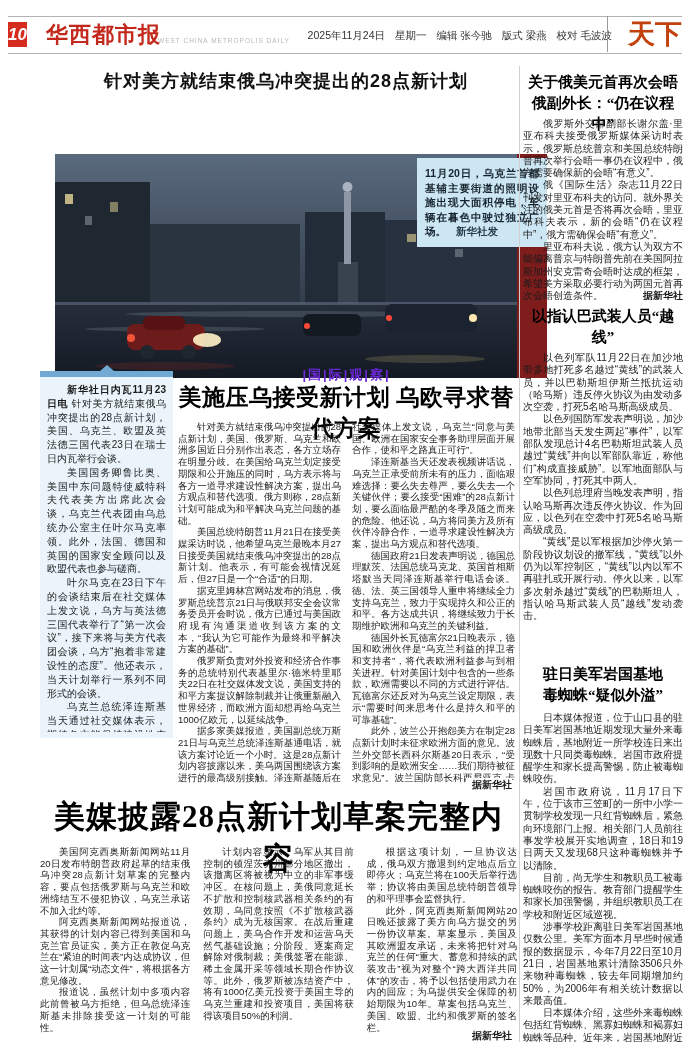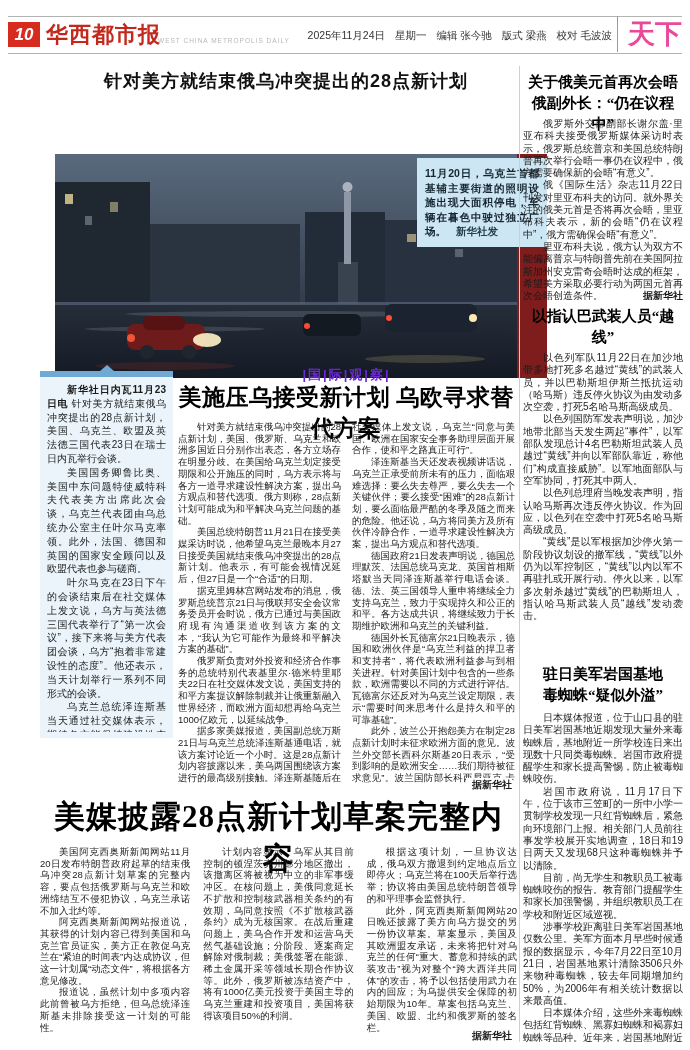--- a/index.html
+++ b/index.html
@@ -1,29 +1,29 @@
 <!DOCTYPE html>
 <html><head>
 <meta charset="utf-8">
 <style>
   html,body{margin:0;padding:0;background:#f2f2f2;}
   #page{position:relative;width:690px;height:1050px;background:#ffffff;margin:0 auto;overflow:hidden;
         font-family:"Liberation Sans","DejaVu Sans",sans-serif;color:#1b1b1b;}
   .hairline{position:absolute;left:8px;right:8px;height:1px;background:#b3b3b3;}
   
   #masthead{position:absolute;left:8px;top:20px;right:8px;height:32px;}
-  #pagenum{position:absolute;left:0;top:2px;width:32px;height:25px;background:#d62b1f;color:#fff;
+  #pagenum{position:absolute;left:0;top:2px;width:19px;height:25px;background:#d62b1f;color:#fff;
            font-weight:bold;font-style:italic;font-size:17px;text-align:center;line-height:25px;}
   #logo{position:absolute;left:38px;top:0px;color:#c3281c;font-family:"Liberation Serif","DejaVu Serif",serif;
         font-weight:900;font-size:22px;letter-spacing:1px;}
   #logo-en{position:absolute;left:150px;top:17px;color:#b8b8b8;font-size:6.5px;letter-spacing:1px;}
   #issue-line{position:absolute;right:70px;top:9px;font-size:10.5px;color:#333;white-space:nowrap;}
   #issue-line span{margin-left:7px;}
-  #section-box{position:absolute;right:0;top:-4px;height:36px;border-left:1px solid #999;padding-left:10px;
-        font-family:"Liberation Serif","DejaVu Serif",serif;font-weight:900;font-size:27px;color:#ec4899;line-height:36px;}
+  #section-box{position:absolute;right:0;top:-4px;height:36px;border-left:1px solid #999;padding-left:20px;
+        font-family:"Liberation Serif","DejaVu Serif",serif;font-weight:900;font-size:27px;color:#c2410c;line-height:36px;}
   
   #kicker{position:absolute;left:55px;top:69px;width:462px;text-align:center;font-size:18px;font-weight:600;
           color:#111;letter-spacing:1px;}
   #headline{position:absolute;left:55px;top:91px;width:462px;text-align:center;font-size:37px;font-weight:900;
           font-family:"Liberation Serif","DejaVu Serif",serif;color:#000;letter-spacing:3px;}
   
   #photo{position:absolute;left:55px;top:154px;width:492px;height:224px;background:#7f1d1d;overflow:hidden;}
   #caption{position:absolute;right:0;top:4px;width:114px;background:#cde6f3;padding:8px 8px;
            font-size:10.5px;line-height:14.5px;font-weight:bold;color:#15242e;text-align:justify;}
   #caption .credit{font-weight:600;color:#27414f;margin-left:10px;}

